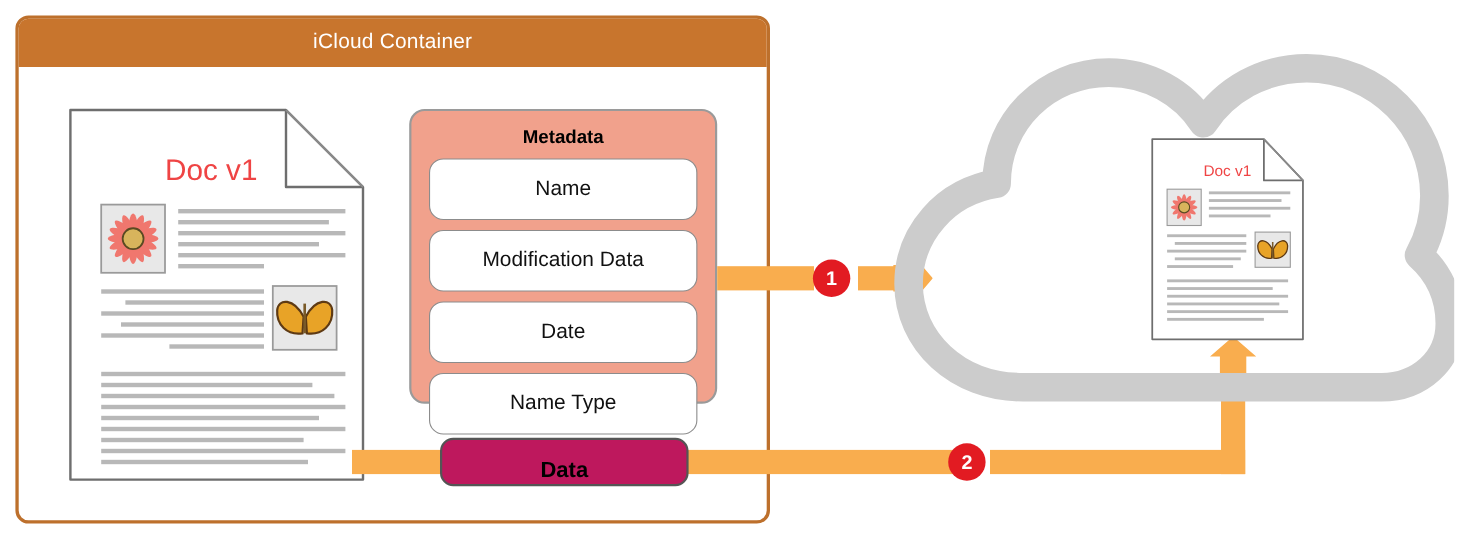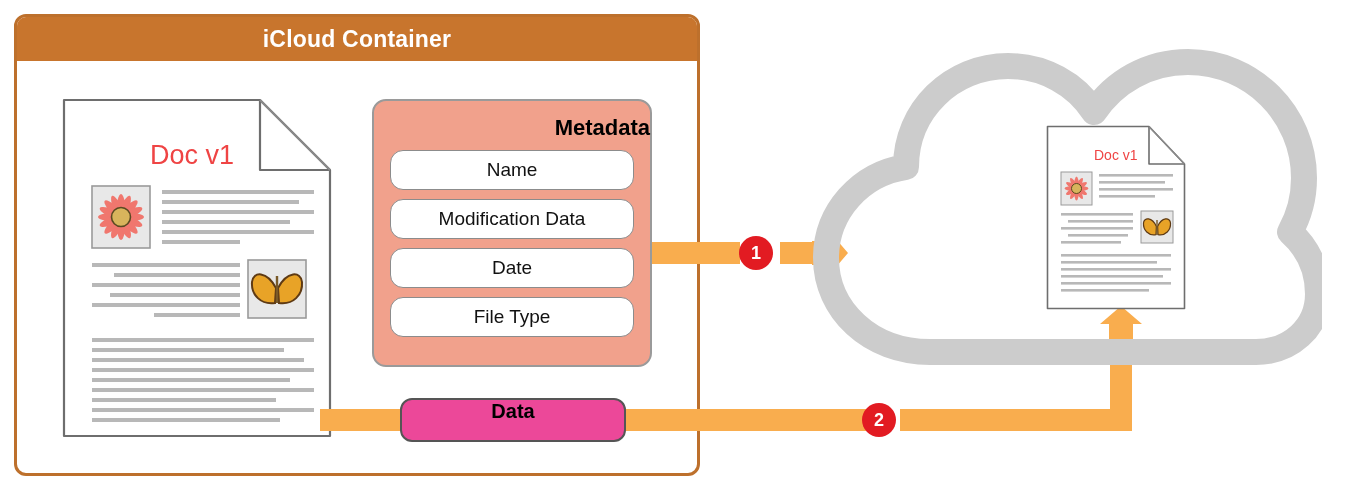--- a/index.html
+++ b/index.html
@@ -6,39 +6,39 @@
   body{width:1347px;height:493px;position:relative;overflow:hidden;
        font-family:"Liberation Sans", sans-serif;}
   .stage{position:absolute;inset:0;}
   .abs{position:absolute;}
 
   
   #icloud-container{left:14px;top:14px;width:686px;height:462px;
        border:3px solid #bd702c;border-radius:12px;box-sizing:border-box;background:#fff;}
   #container-header{left:0;top:0;right:0;height:44px;background:#c8752d;
        border-radius:9px 9px 0 0;display:flex;align-items:center;justify-content:center;}
-  #container-title{color:#ffffff;font-size:23px;font-weight:bold;letter-spacing:.2px;}
+  #container-title{color:#ffffff;font-size:19px;font-weight:normal;letter-spacing:.2px;}
 
   
   .doc-wrap{position:absolute;}
   .doc-svg{display:block;}
   .doc-title{position:absolute;color:#ef4444;white-space:nowrap;}
 
   
   #metadata-panel{left:372px;top:99px;width:280px;height:268px;background:#f1a18c;
       border:2px solid #9a9a9a;border-radius:14px;box-sizing:border-box;}
-  #metadata-title{text-align:right;color:#000;font-size:22px;font-weight:bold;margin-top:14px;}
-  .meta-field{margin:9px 16px 0 16px;height:40px;background:#ffffff;border:1.5px solid #8c8c8c;
+  #metadata-title{text-align:center;color:#000;font-size:17px;font-weight:bold;margin-top:14px;}
+  .meta-field{margin:9px 16px 0 16px;height:56px;background:#ffffff;border:1.5px solid #8c8c8c;
       border-radius:13px;display:flex;align-items:center;justify-content:center;
       font-size:19px;color:#111;box-sizing:border-box;}
 
   
-  #data-pill{left:400px;top:398px;width:226px;height:44px;background:#ec4899;
+  #data-pill{left:400px;top:398px;width:226px;height:44px;background:#be185d;
       border:2px solid #555;border-radius:12px;box-sizing:border-box;
-      display:flex;align-items:flex-start;justify-content:center;}
+      display:flex;align-items:flex-end;justify-content:center;}
   #data-pill-label{font-size:20px;font-weight:bold;color:#000;}
 
   
   .flow{background:#f9ad4e;position:absolute;}
 
   
   .badge{position:absolute;width:34px;height:34px;border-radius:50%;background:#e21b22;
       color:#fff;font-size:18px;font-weight:bold;display:flex;align-items:center;
       justify-content:center;box-sizing:border-box;}
 
@@ -118,21 +118,21 @@
       </g>
     </svg>
     <span class="doc-title" style="left:88px;top:42px;font-size:27px;">Doc v1</span>
   </div>
 
   <div class="abs" id="metadata-panel">
     <div id="metadata-title">Metadata</div>
     <div class="meta-field">Name</div>
     <div class="meta-field">Modification Data</div>
     <div class="meta-field">Date</div>
-    <div class="meta-field">File Type</div>
+    <div class="meta-field">Name Type</div>
   </div>
 
   <div class="flow abs" style="left:652px;top:242px;width:88px;height:22px;"></div>
   <div class="flow abs" style="left:780px;top:242px;width:38px;height:22px;"></div>
   <svg class="abs" style="left:812px;top:232px;" width="36" height="42" viewBox="0 0 36 42">
     <path d="M0,9 L18,9 L18,0 L36,21 L18,42 L18,33 L0,33 Z" fill="#f9ad4e"></path>
   </svg>
   <div class="badge" style="left:739px;top:236px;">1</div>
 
   <div class="flow abs" style="left:320px;top:409px;width:84px;height:22px;"></div>

